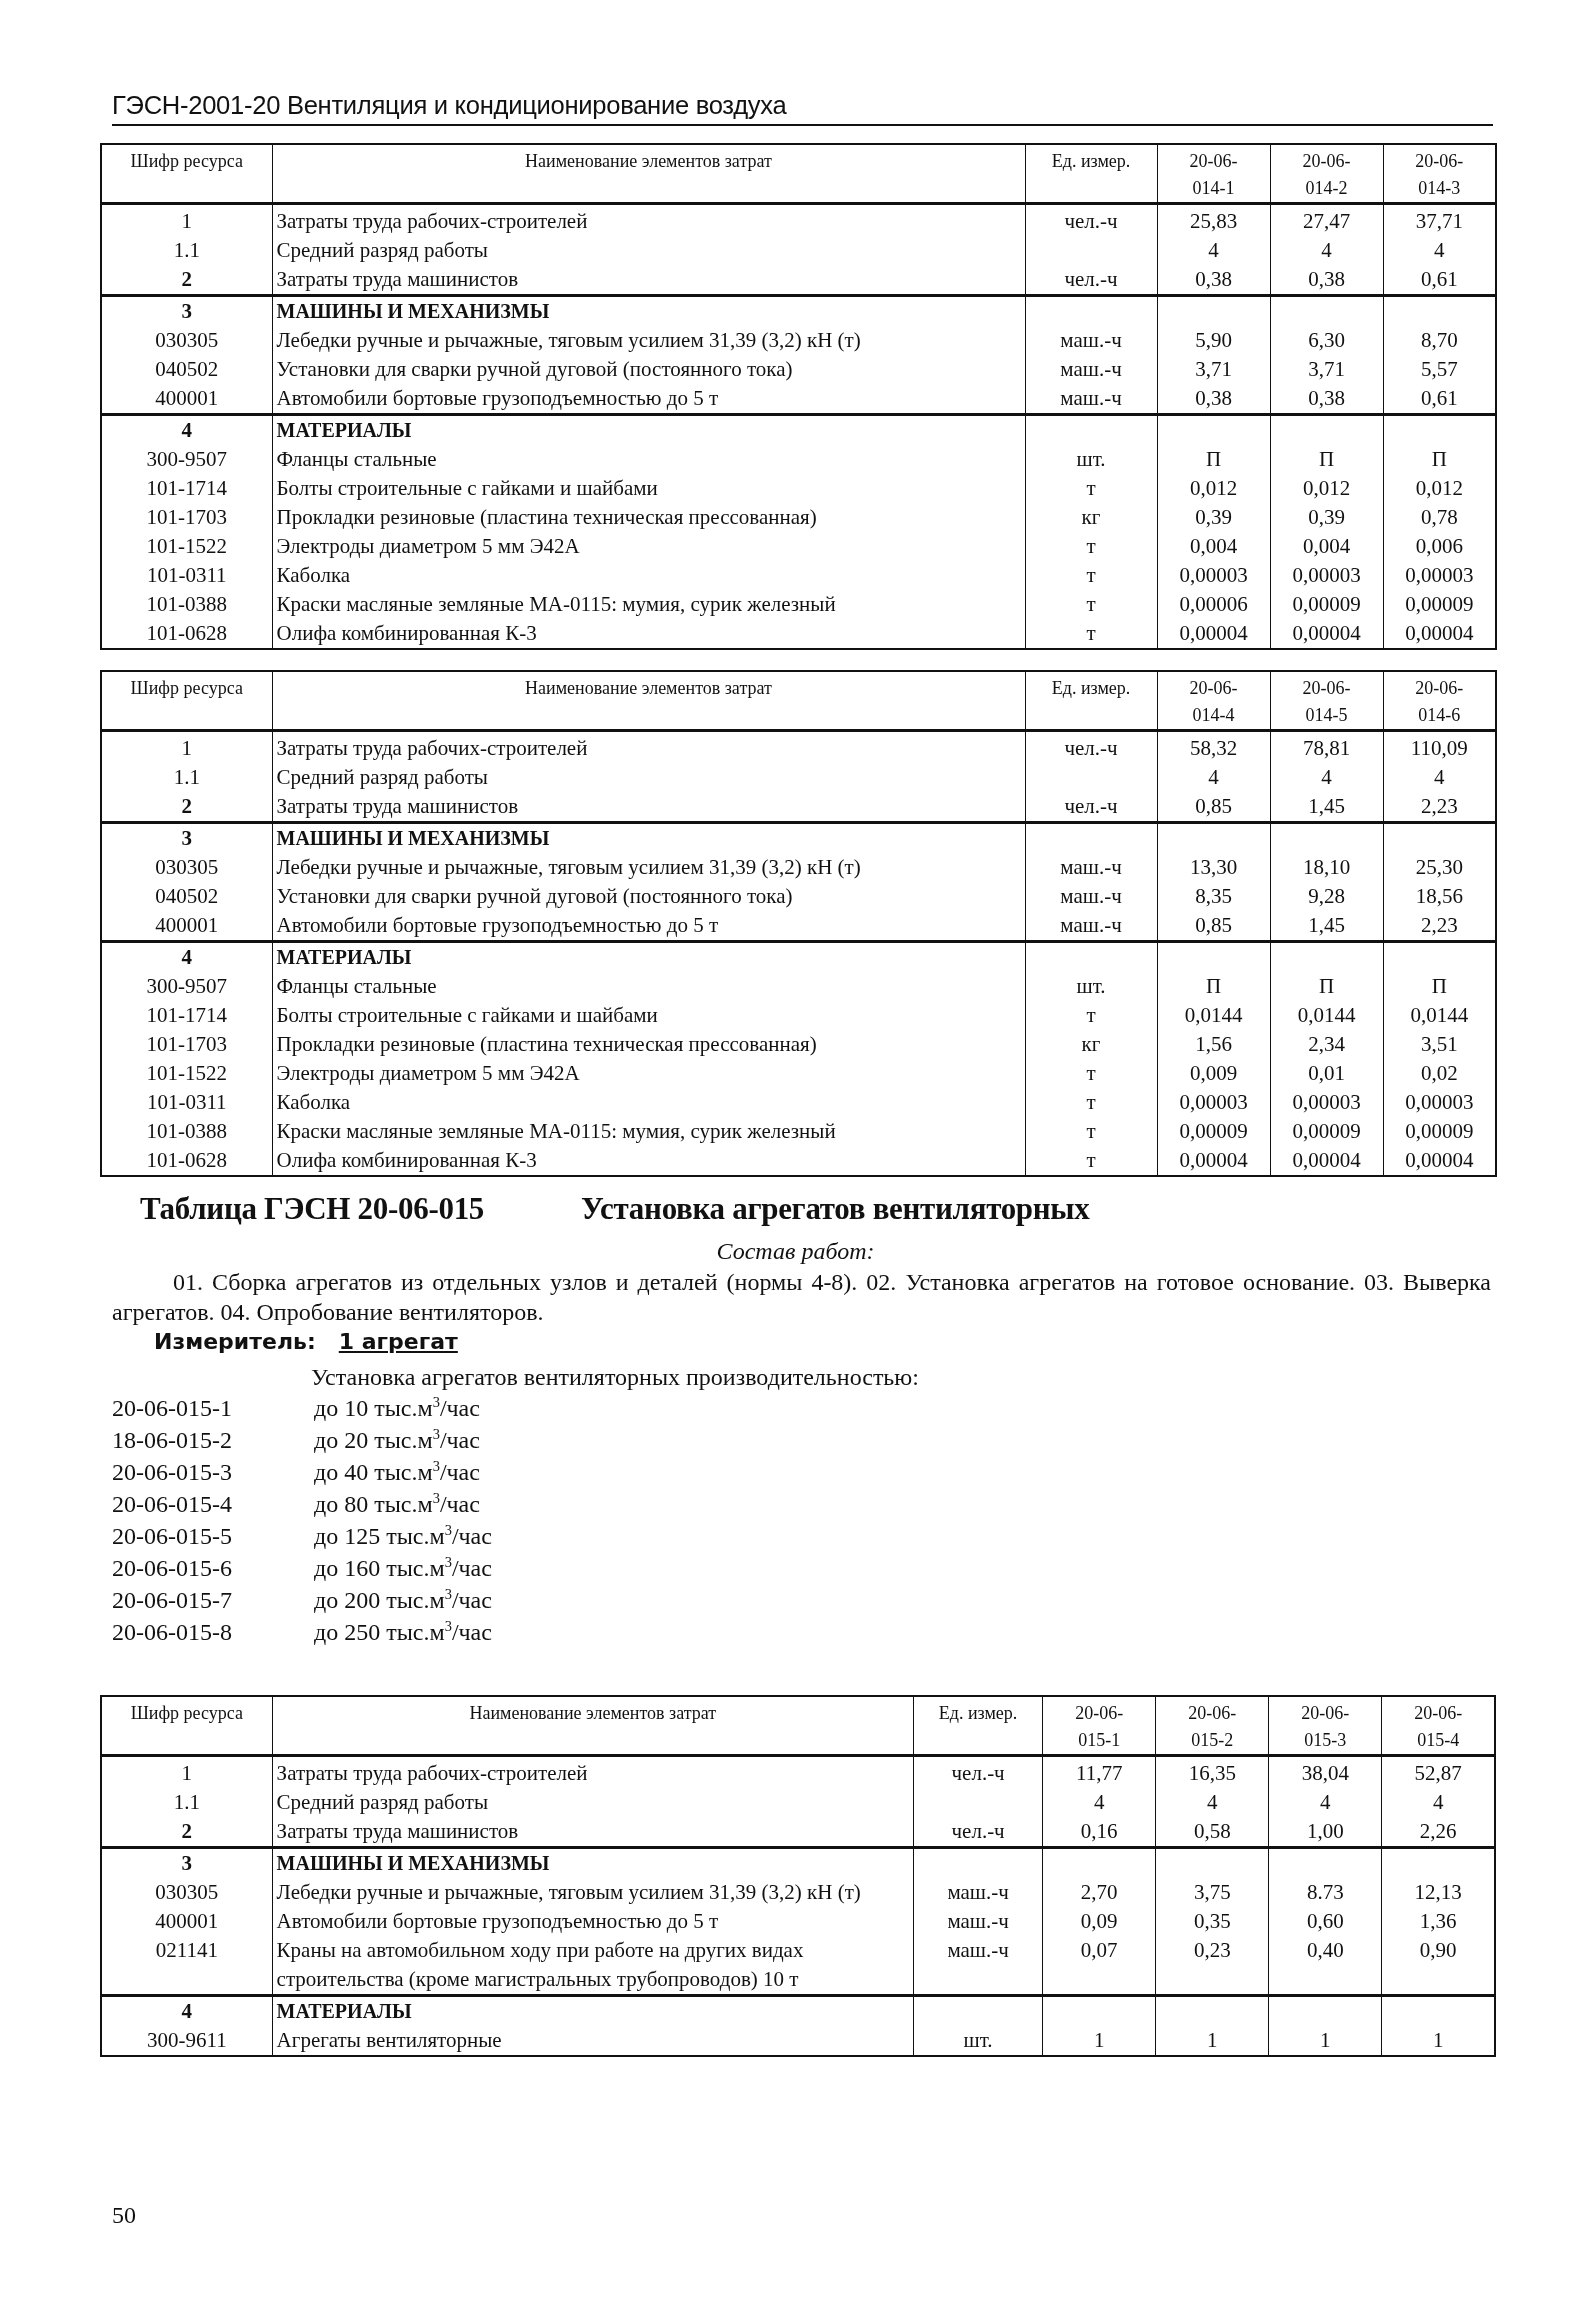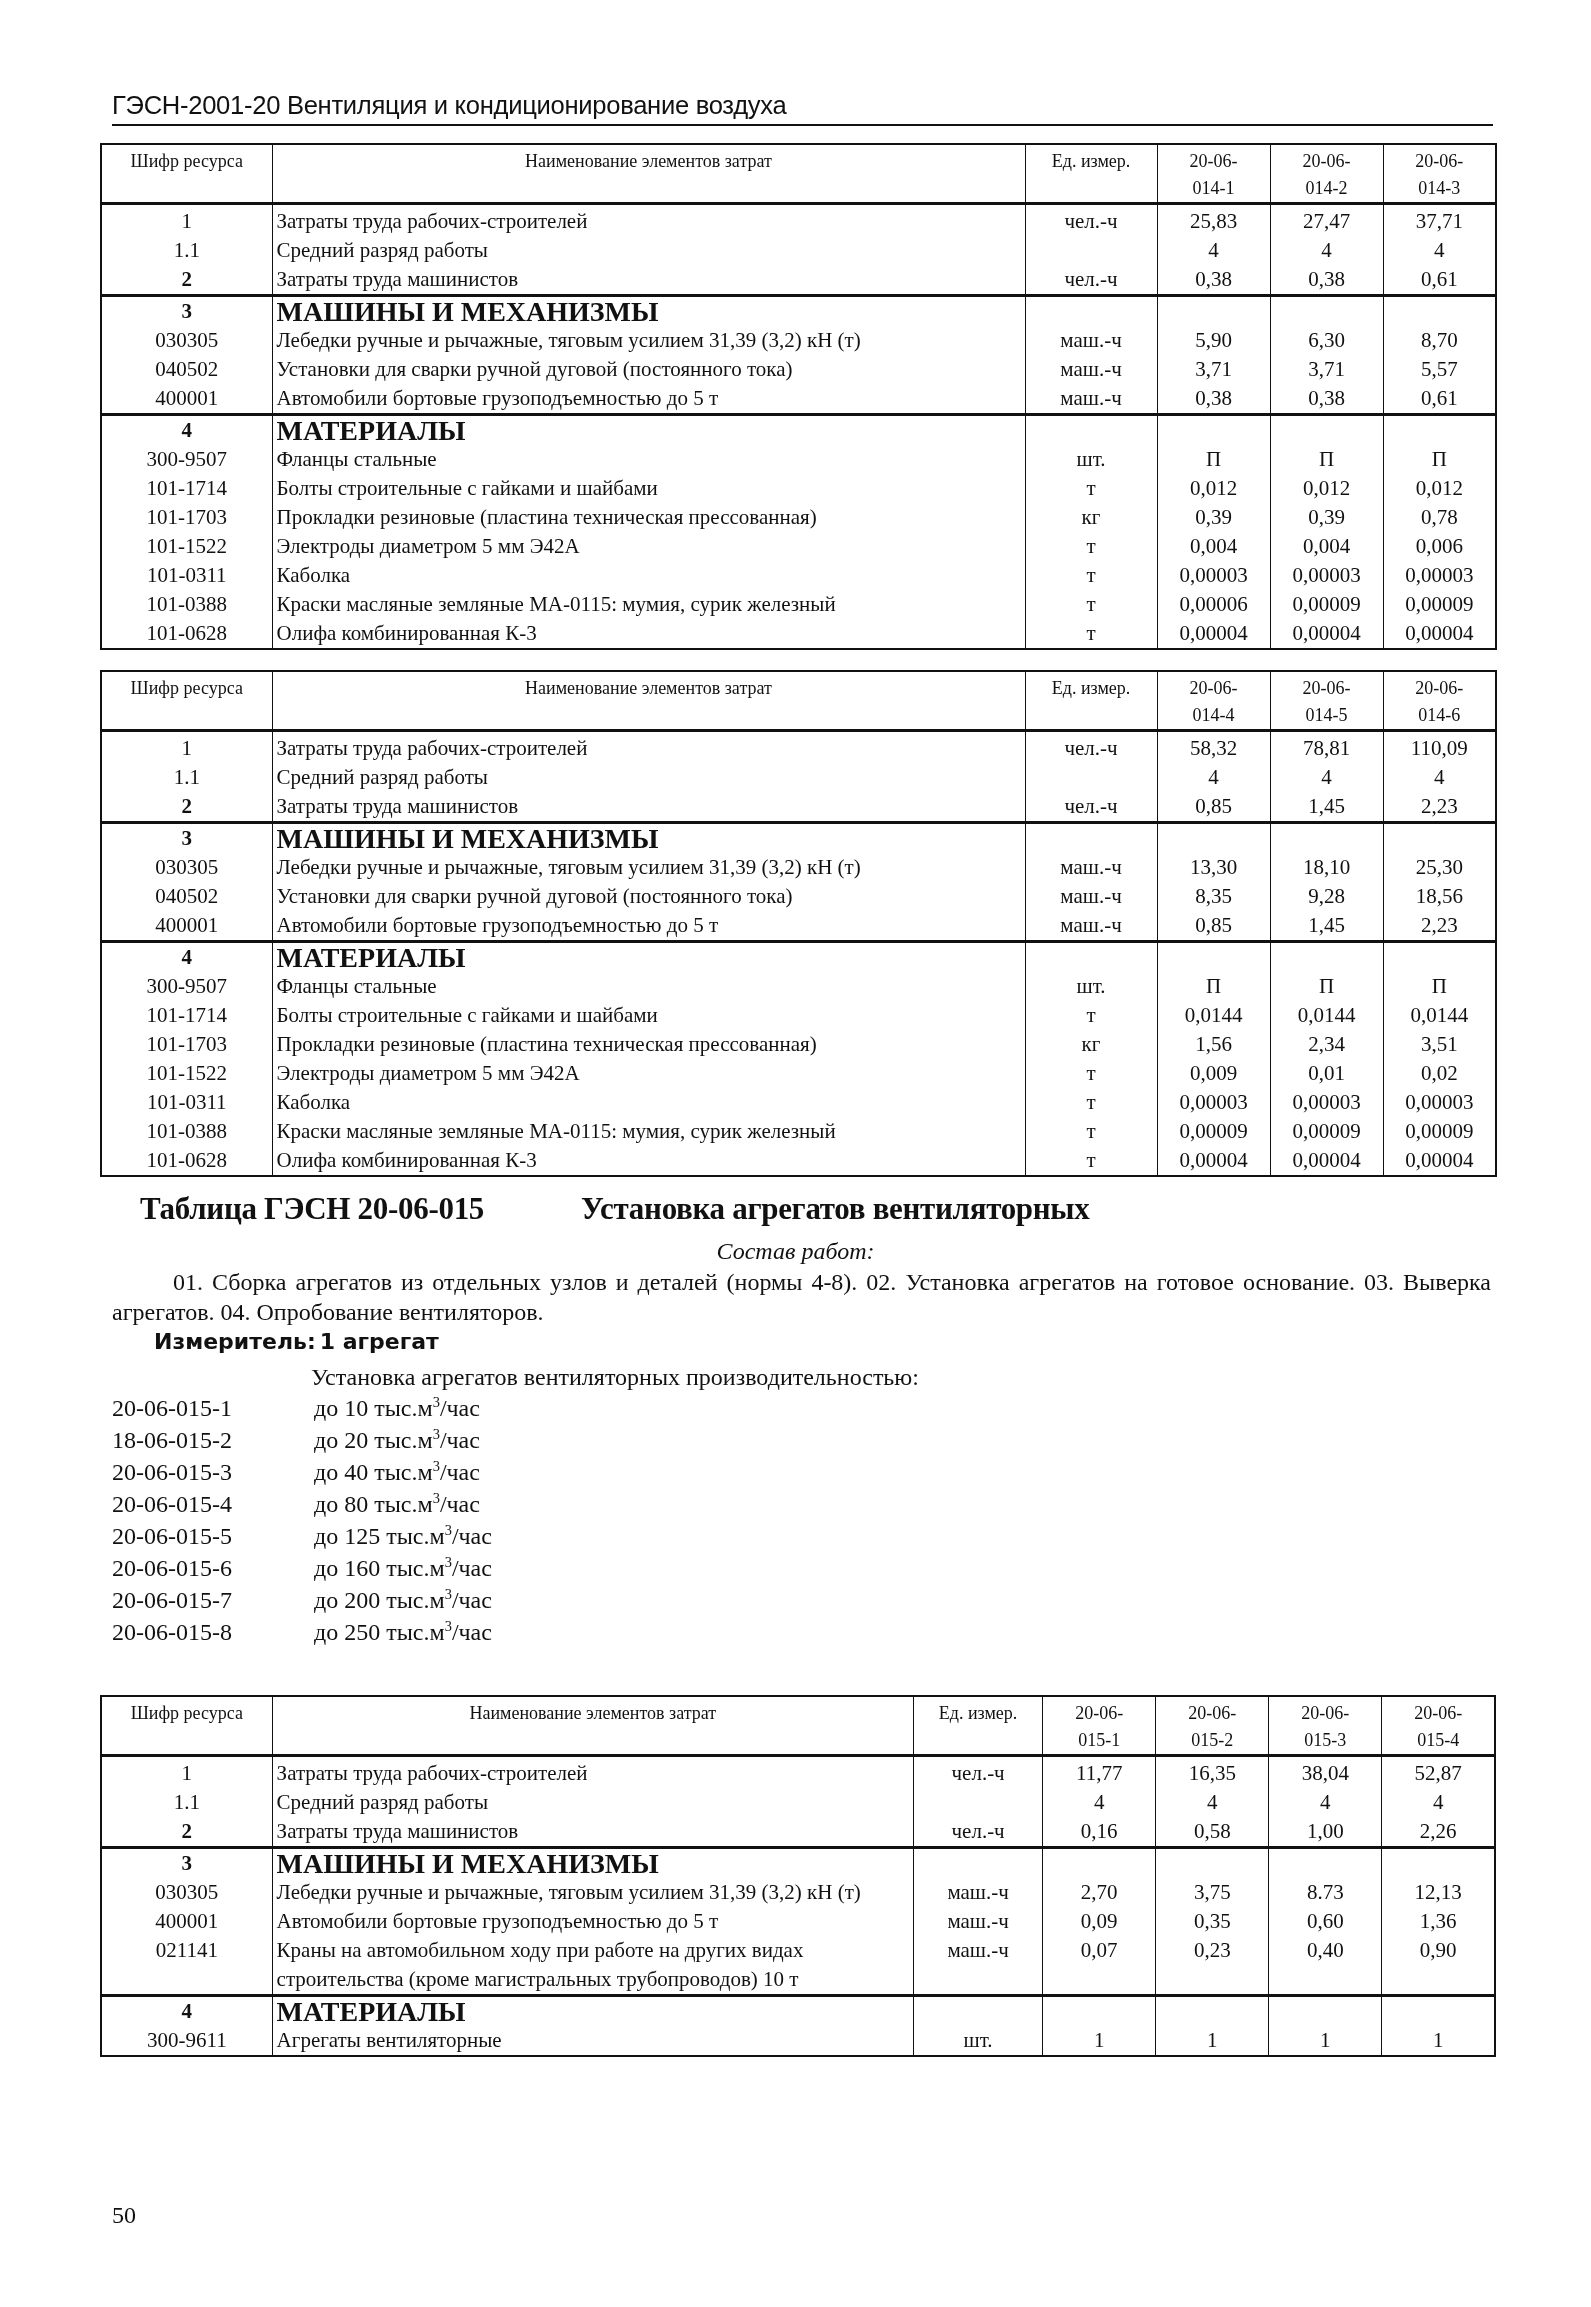--- a/index.html
+++ b/index.html
@@ -16,35 +16,35 @@
   table.norm {
     position: absolute; border-collapse: collapse; table-layout: fixed;
     font-size: 21px; line-height: 29px; border: 2px solid #111; margin-top: 8px;
   }
   table.norm th, table.norm td { border-left: 1.3px solid #111; border-right: 1.3px solid #111; padding: 0 4px; vertical-align: top; }
   table.norm thead th { font-weight: normal; font-size: 18px; line-height: 27px; text-align: center; border-bottom: 3.4px solid #111; vertical-align: top; padding-top: 2.7px; }
   table.norm thead th.name-h { text-align: center; }
   table.norm td.code { text-align: center; }
   table.norm td.unit, table.norm td.val { text-align: center; }
   table.norm tr.group-end td { border-bottom: 3.4px solid #111; }
-  table.norm tr.section td.name { font-weight: bold; font-size: 28px; }
+  table.norm tr.section td.name { font-weight: bold; font-size: 20px; }
   table.norm tr.section td.code { font-weight: bold; }
   table.norm tr.sub td.code { font-weight: bold; }
   table.norm tr.first td { padding-top: 2.7px; }
   .t1 { left: 100px; top: 135px; width: 1396px; }
   .t2 { left: 100px; top: 662px; width: 1396px; }
   .t3 { left: 100px; top: 1687px; width: 1396px; }
   .section-title {
     position: absolute; left: 112px; top: 1191px; font-size: 31px; font-weight: bold; letter-spacing: -0.3px;
   }
   .section-title .num { display: inline-block; width: 441px; margin-left: 28px; }
   .work-heading { position: absolute; left: 0; width: 1591px; top: 1238px; text-align: center; font-style: italic; font-size: 24px; }
   .work-text { position: absolute; left: 112px; top: 1267px; width: 1379px; font-size: 24px; line-height: 30px; text-indent: 61px; text-align: justify; }
   .meter { position: absolute; left: 154px; top: 1329px; font-family: "DejaVu Sans", sans-serif; font-weight: bold; font-size: 22px; }
-  .meter .m-val { margin-left: 4px; }
+  .meter .m-val { margin-left: 23px; text-decoration: underline; }
   .spec-heading { position: absolute; left: 311px; top: 1364px; font-size: 24px; }
   .spec-list { position: absolute; left: 112px; top: 1392px; font-size: 24px; line-height: 32px; }
   .spec-row { display: flex; }
   .spec-code { width: 202px; }
   .page-number { position: absolute; left: 112px; top: 2202px; font-size: 24px; }
   sup { font-size: 60%; line-height: 0; }
 </style>
 </head>
 <body>
 

